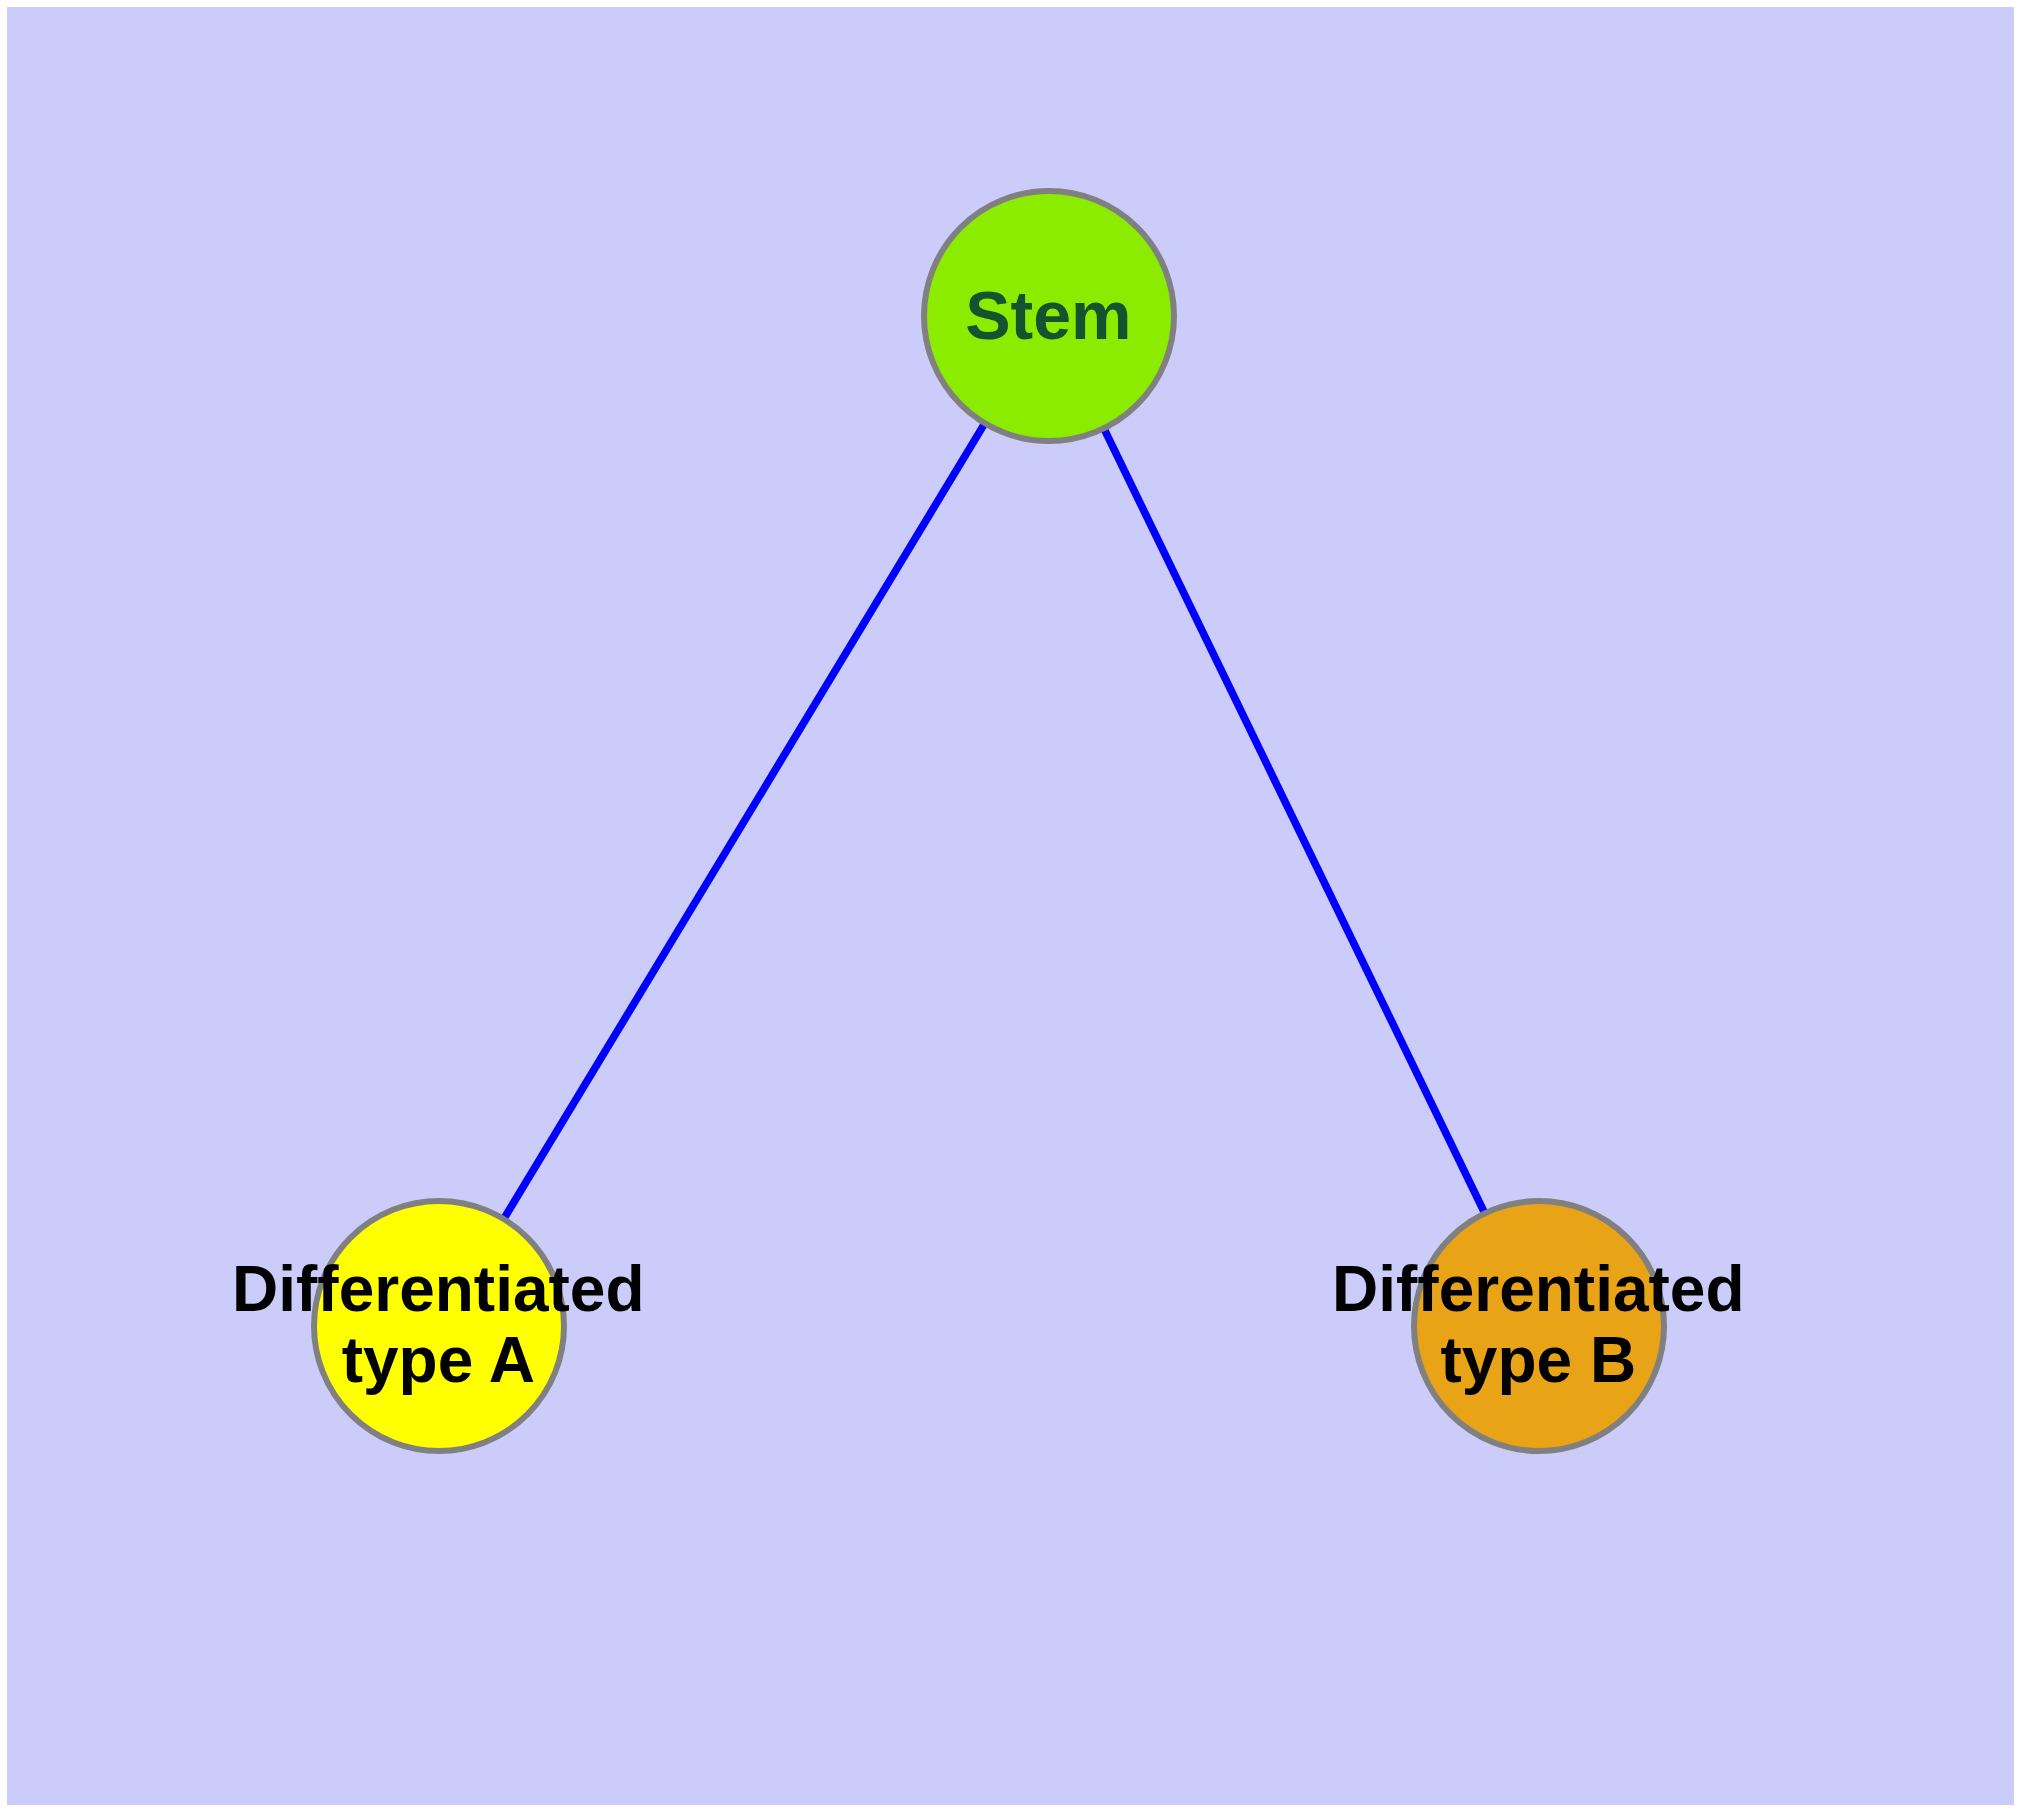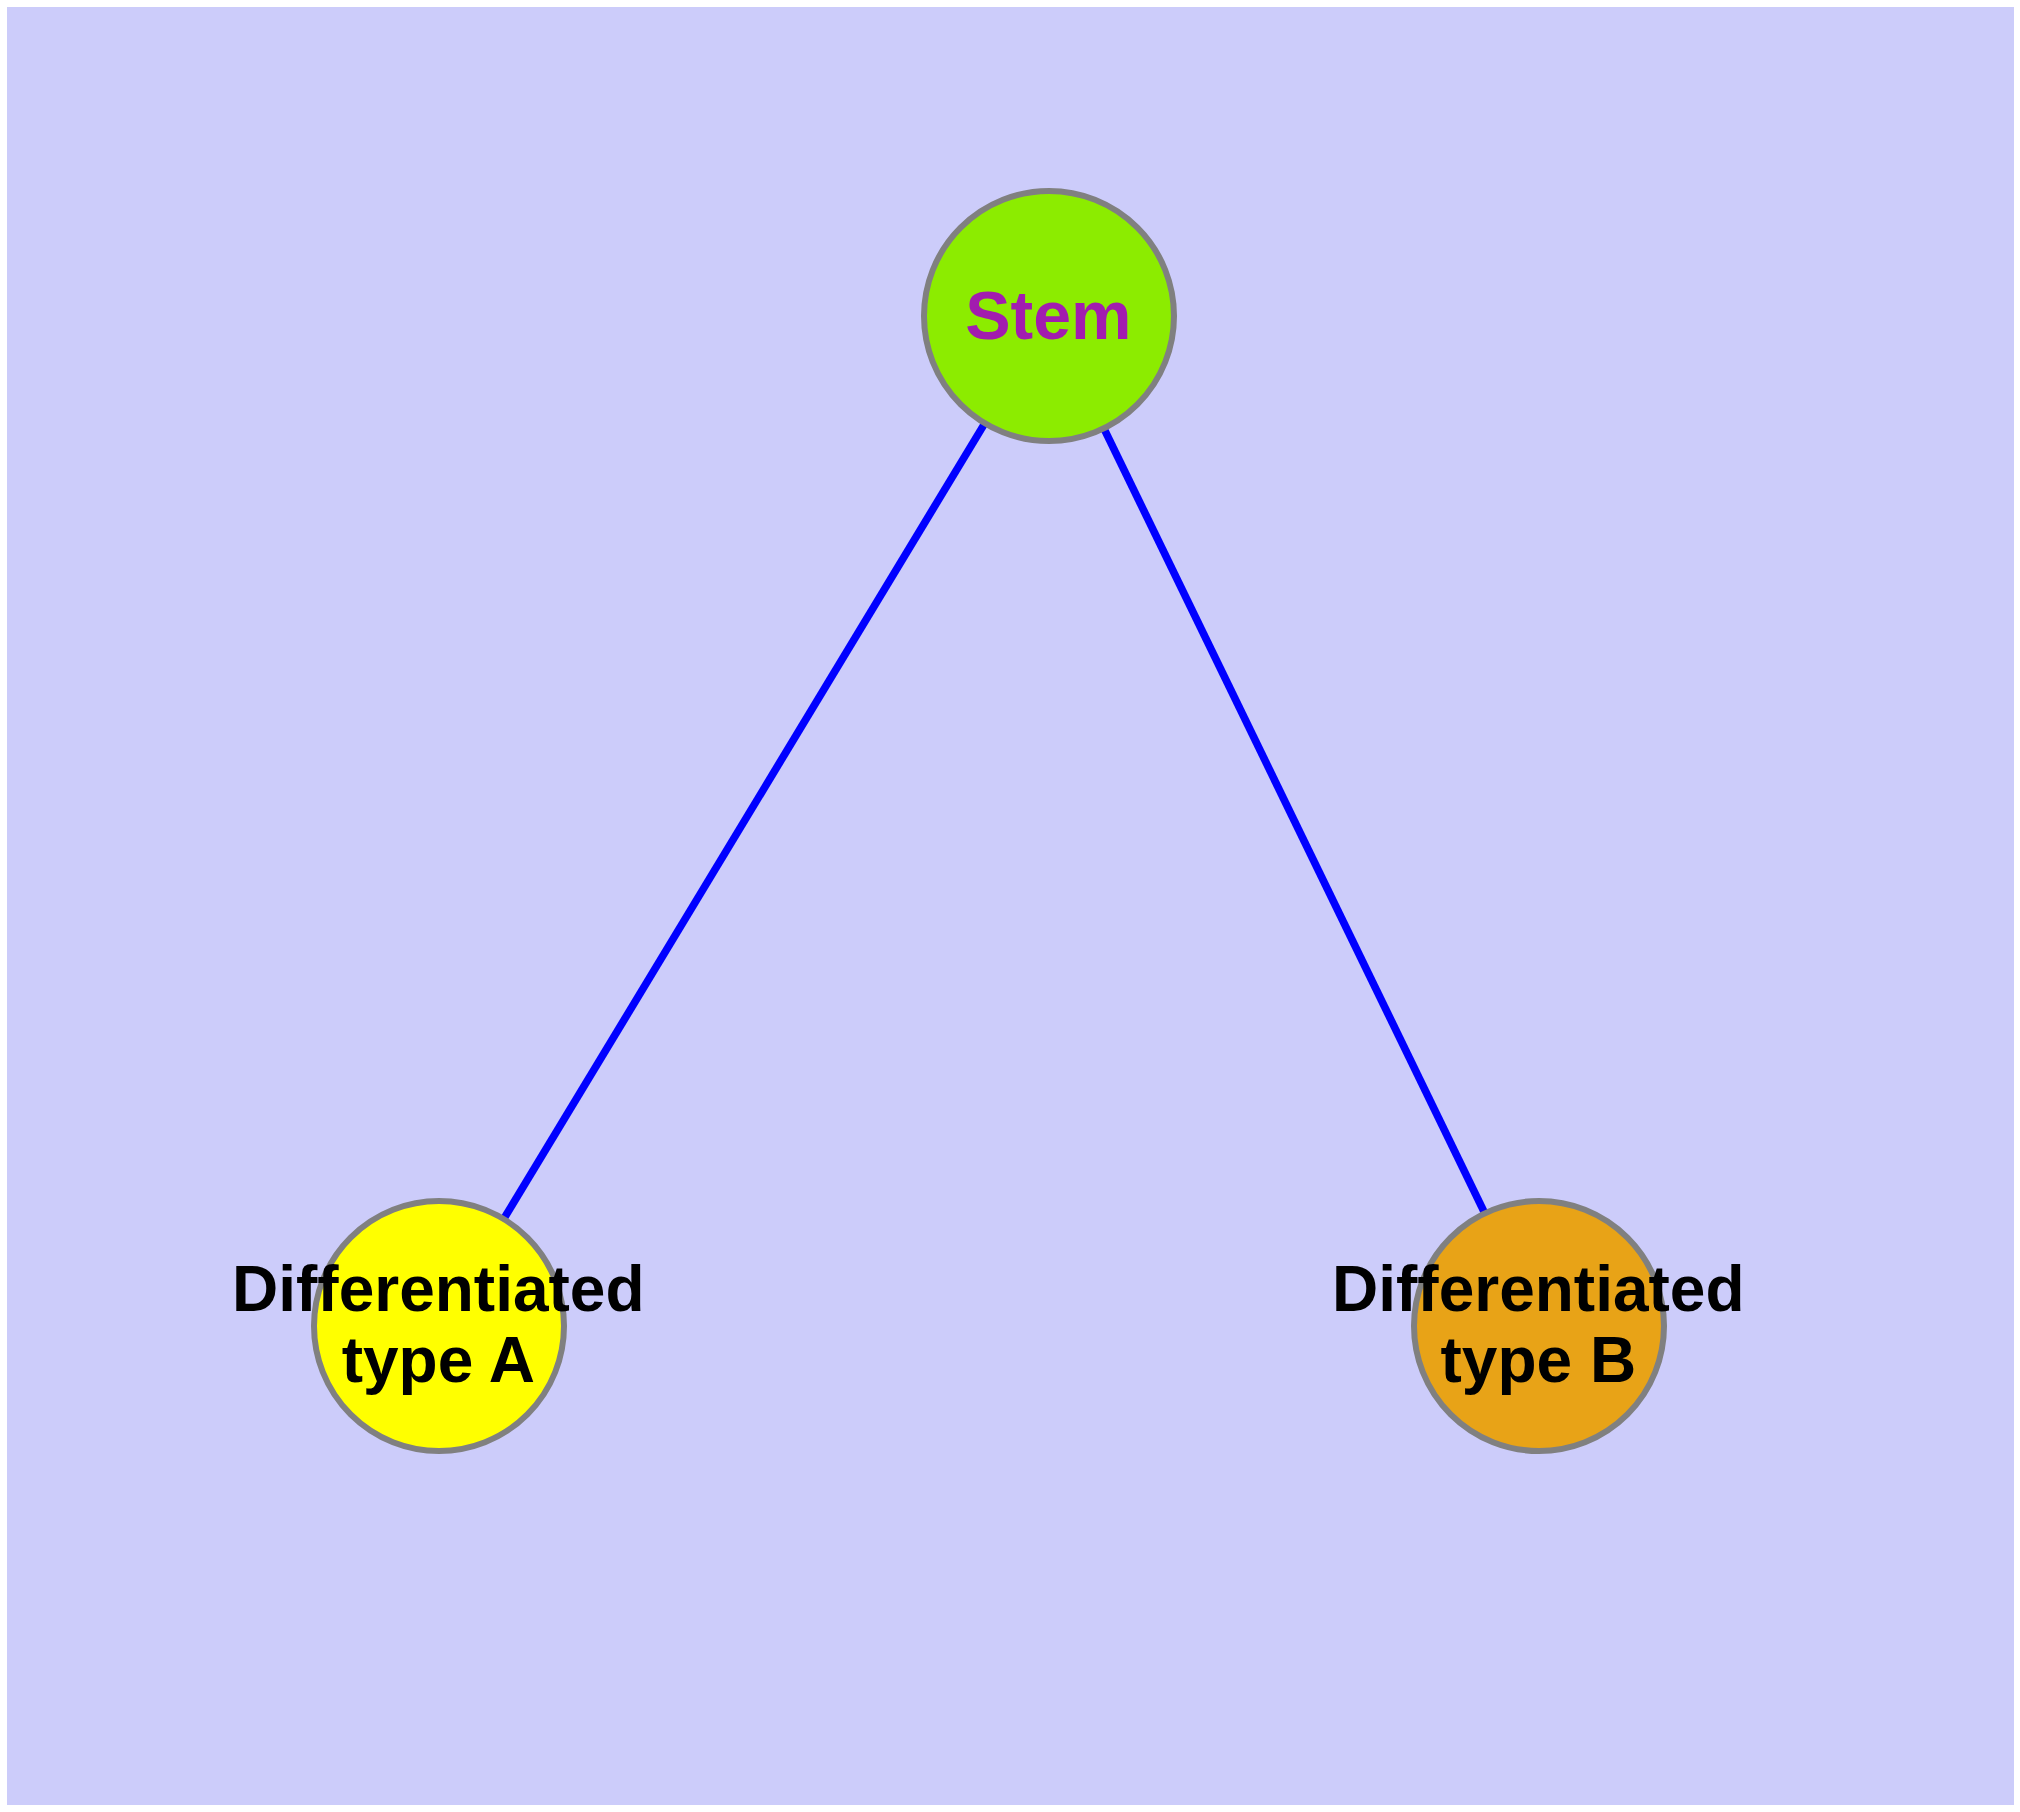--- a/index.html
+++ b/index.html
@@ -89,21 +89,21 @@
 <div id="graph-canvas">
   <div id="graph-plot">
 
     <svg id="edge-layer" viewBox="0 0 2368 2122">
       <line x1="1153.950150013259" y1="490.7991268530675" x2="586.049849986741" y2="1430.2008731469325" stroke="#0000ff" stroke-width="9" stroke-linecap="butt"></line>
       <line x1="1294.1812403695594" y1="497.2488880279333" x2="1743.8187596304406" y2="1423.7511119720668" stroke="#0000ff" stroke-width="9" stroke-linecap="butt"></line>
     </svg>
 
     <div class="graph-node" style="left: 1042px; top: 309px;">
       <div class="node-circle" style="background: rgb(140, 236, 0); border-color: rgb(128, 128, 128); border-width: 6px; left: -128px; top: -128px; width: 256px; height: 256px;"></div>
-      <div class="node-label single" style="color: #a21caf;">Stem</div>
+      <div class="node-label single" style="color: #14532d;">Stem</div>
     </div>
 
     <div class="graph-node" style="left: 432px; top: 1319px;">
       <div class="node-circle" style="background: rgb(255, 255, 0); border-color: rgb(128, 128, 128); border-width: 6px; left: -128px; top: -128px; width: 256px; height: 256px;"></div>
       <div class="node-label" style="color: rgb(0, 0, 0);">Differentiated
 type A</div>
     </div>
 
     <div class="graph-node" style="left: 1532px; top: 1319px;">
       <div class="node-circle" style="background: rgb(232, 163, 23); border-color: rgb(128, 128, 128); border-width: 6px; left: -128px; top: -128px; width: 256px; height: 256px;"></div>

